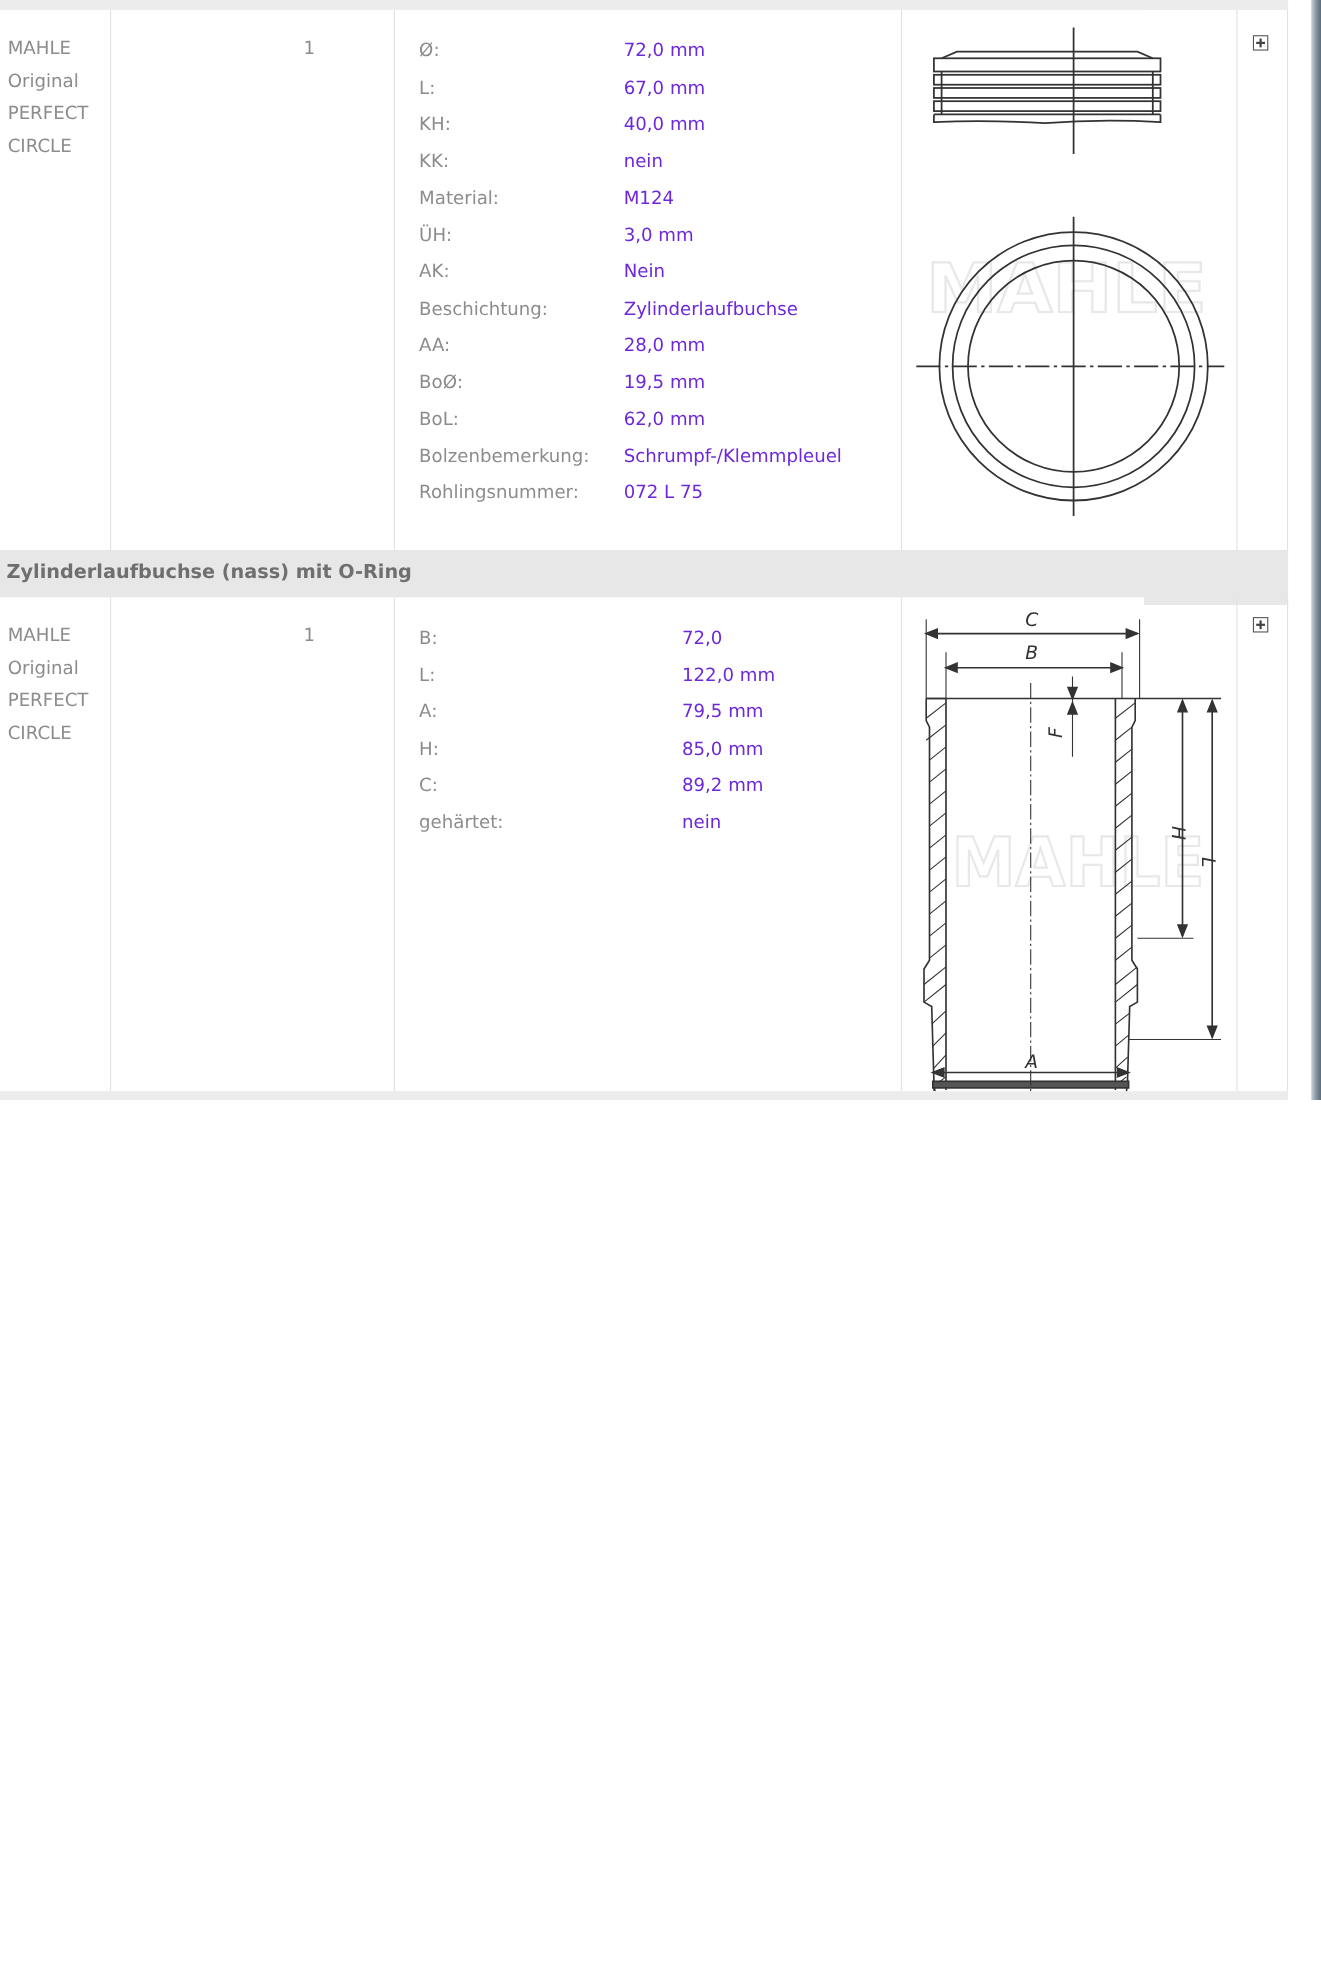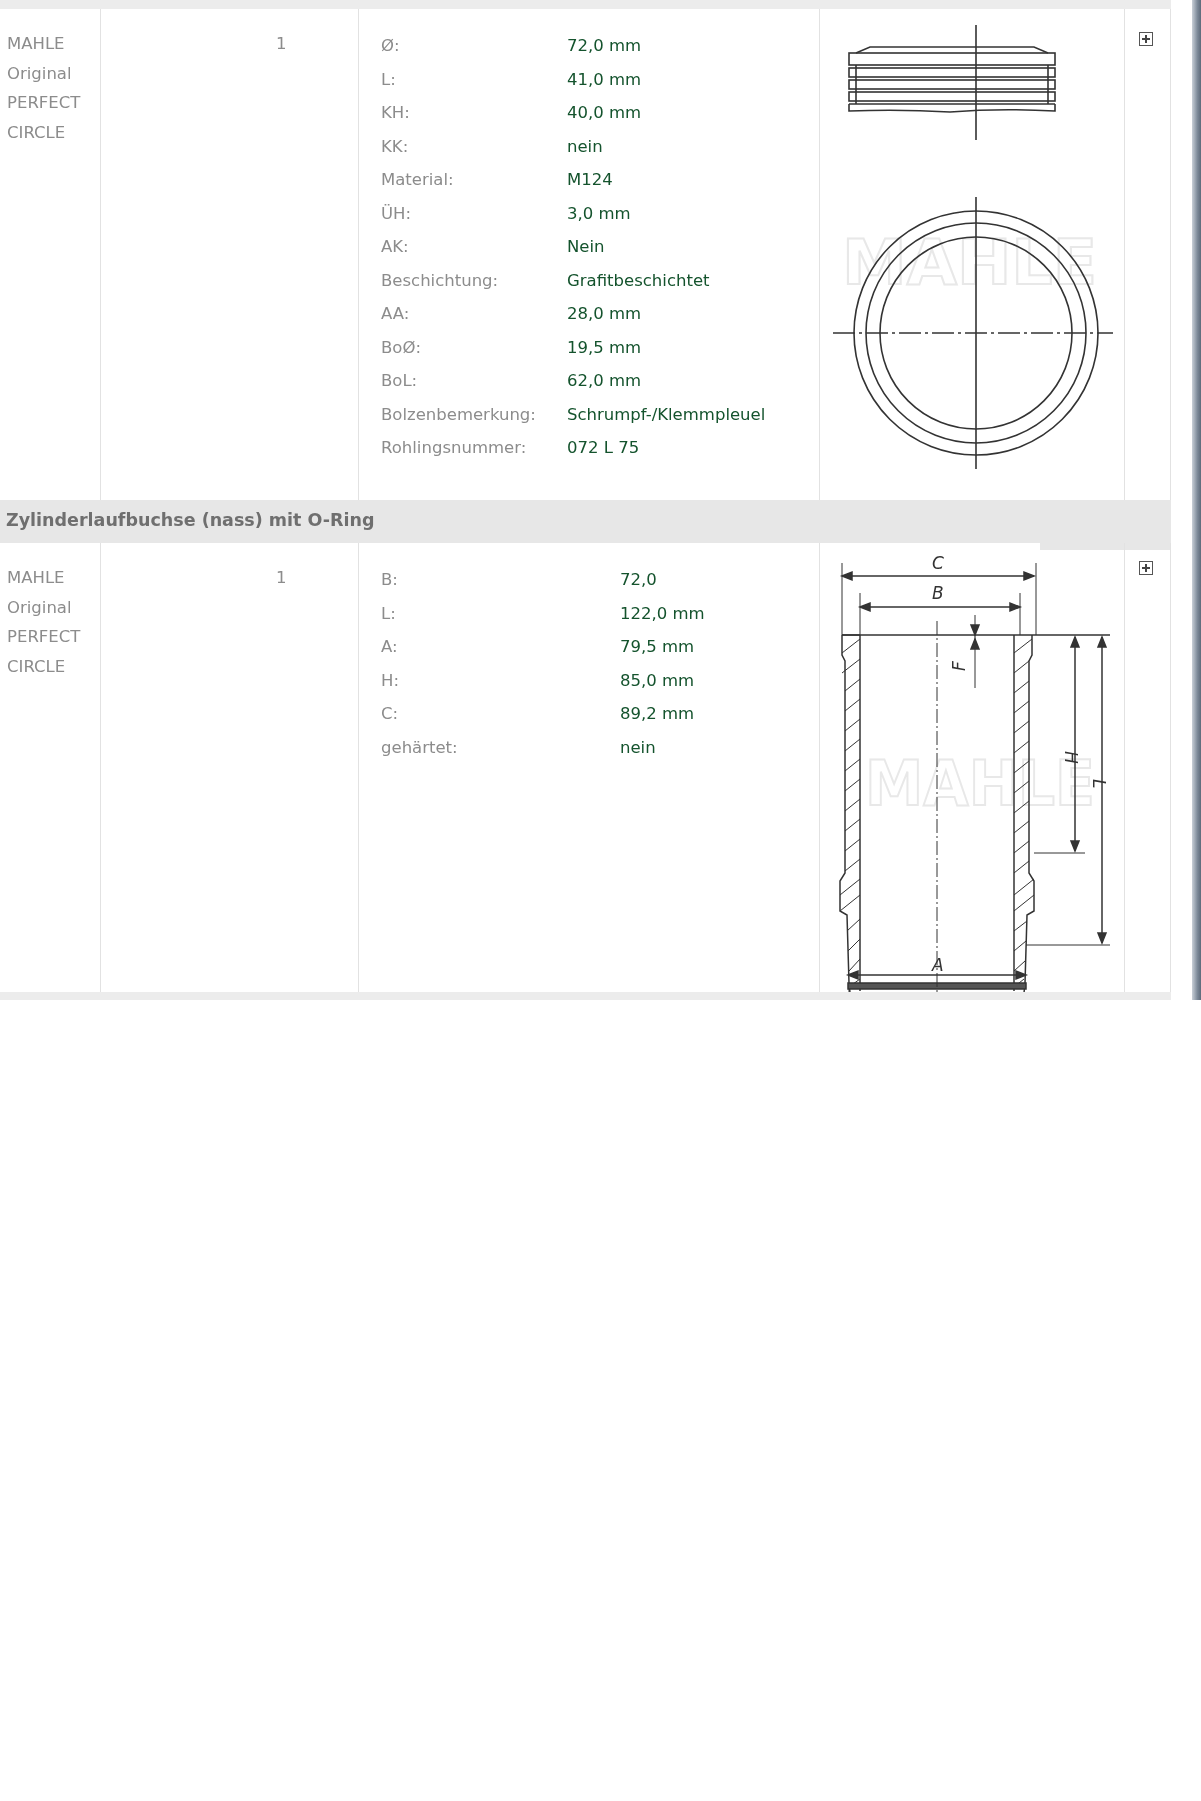--- a/index.html
+++ b/index.html
@@ -17,21 +17,21 @@
   .c4 { left: 359px; width: 461px; }
   .c5 { left: 820px; width: 305px; }
   .c6 { left: 1125px; width: 46px; }
   .txt { font-size: 16.5px; line-height: 29.5px; color: #8c8c8c; white-space: nowrap; }
   .c1 .txt { position: absolute; left: 7px; top: 20px; }
   .c2 .txt { position: absolute; left: 14px; top: 20px; }
   .c3 .txt { position: absolute; left: 13px; top: 20px; }
   .specs { position: absolute; left: 22px; top: 22px; }
   .spec { position: relative; height: 33.5px; font-size: 16.5px; line-height: 30px; white-space: nowrap; }
   .spec .lab { position: absolute; left: 0; color: #8c8c8c; }
-  .spec .val { position: absolute; color: #14532d; }
+  .spec .val { position: absolute; color: #6d28d9; }
   .r1 .spec .val { left: 186px; }
   .r2 .spec .val { left: 202px; margin-left: 37px; }
   .expand { position: absolute; left: 14px; top: 23px; width: 14px; height: 14px;
             border: 1.5px solid #555; box-sizing: border-box; cursor: pointer; }
   .expand::before { content: ""; position: absolute; left: 2px; right: 2px; top: 5px; height: 1.5px; background: #444; }
   .expand::after { content: ""; position: absolute; top: 2px; bottom: 2px; left: 5px; width: 1.5px; background: #444; }
   .section-header { position: absolute; left: 0; top: 500px; width: 1171px; height: 50px; background: #e7e7e7; }
   .section-header span { position: absolute; left: 6px; top: 10px; font-size: 17.5px; font-weight: bold; color: #6f6f6f; }
   .bottomband { position: absolute; left: 0; top: 992px; width: 1171px; height: 8px; background: #ececec; }
   svg { position: absolute; left: 0; top: 0; }
@@ -56,21 +56,21 @@
       <div class="txt">1</div>
     </div>
     <div class="cell c4">
       <div class="specs">
         <div class="spec">
             <span class="lab">Ø:</span>
             <span class="val">72,0 mm</span>
           </div>
         <div class="spec">
             <span class="lab">L:</span>
-            <span class="val">41,0 mm</span>
+            <span class="val">67,0 mm</span>
           </div>
         <div class="spec">
             <span class="lab">KH:</span>
             <span class="val">40,0 mm</span>
           </div>
         <div class="spec">
             <span class="lab">KK:</span>
             <span class="val">nein</span>
           </div>
         <div class="spec">
@@ -80,21 +80,21 @@
         <div class="spec">
             <span class="lab">ÜH:</span>
             <span class="val">3,0 mm</span>
           </div>
         <div class="spec">
             <span class="lab">AK:</span>
             <span class="val">Nein</span>
           </div>
         <div class="spec">
             <span class="lab">Beschichtung:</span>
-            <span class="val">Grafitbeschichtet</span>
+            <span class="val">Zylinderlaufbuchse</span>
           </div>
         <div class="spec">
             <span class="lab">AA:</span>
             <span class="val">28,0 mm</span>
           </div>
         <div class="spec">
             <span class="lab">BoØ:</span>
             <span class="val">19,5 mm</span>
           </div>
         <div class="spec">

